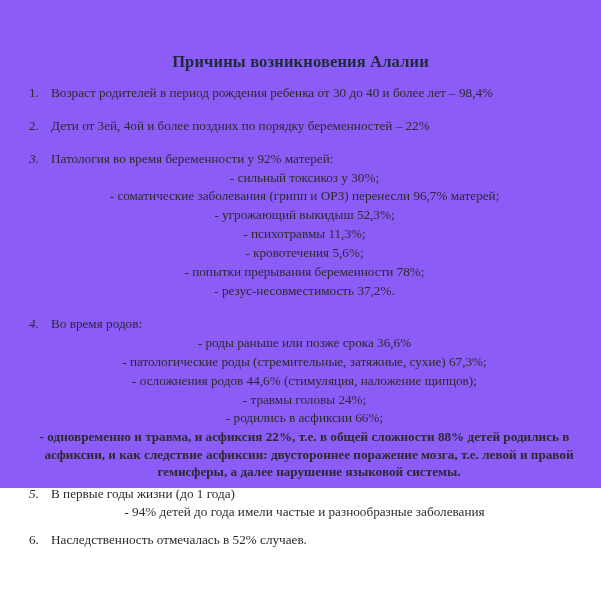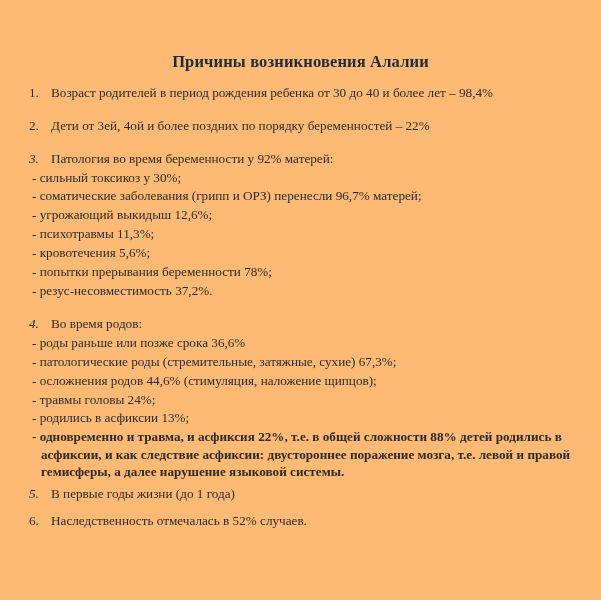--- a/index.html
+++ b/index.html
@@ -12,22 +12,22 @@
     height: 600px;
     background: #ffffff;
     font-family: "Liberation Serif", "DejaVu Serif", serif;
     color: #2b2b2b;
     overflow: hidden;
   }
 
   .page {
     position: relative;
     width: 601px;
-    height: 600px;
-    background: #fdba74;
+    height: 488px;
+    background: #8b5cf6;
     box-sizing: border-box;
   }
 
   .doc-title {
     position: absolute;
     left: 0;
     top: 52px;
     width: 601px;
     text-align: center;
     font-size: 16.5px;
@@ -65,20 +65,21 @@
   .num-text {
     flex: 1 1 auto;
   }
 
   .dash-line {
     font-size: 13.2px;
     line-height: 17.4px;
     color: #2b2b2b;
     text-indent: 0;
     padding-left: 3px;
+    text-align: center;
   }
   .dash-line.wrapped {
     padding-left: 12px;
     text-indent: -9px;
     font-weight: bold;
   }
 
   
   .sp-lg { margin-top: 16px; }
   .sp-md { margin-top: 10px; }
@@ -104,41 +105,42 @@
       <span class="num-marker">2.</span>
       <span class="num-text">Дети от 3ей, 4ой и более поздних по порядку беременностей – 22%</span>
     </div>
 
     <div class="num-line sp-lg">
       <span class="num-marker italic">3.</span>
       <span class="num-text">Патология во время  беременности  у 92% матерей:</span>
     </div>
     <div class="dash-line sp-xs">- сильный токсикоз у 30%;</div>
     <div class="dash-line sp-xs">- соматические заболевания (грипп и ОРЗ) перенесли 96,7% матерей;</div>
-    <div class="dash-line sp-xs">- угрожающий выкидыш 12,6%;</div>
+    <div class="dash-line sp-xs">- угрожающий выкидыш 52,3%;</div>
     <div class="dash-line sp-xs">- психотравмы 11,3%;</div>
     <div class="dash-line sp-xs">- кровотечения 5,6%;</div>
     <div class="dash-line sp-xs">- попытки прерывания беременности 78%;</div>
     <div class="dash-line sp-xs">- резус-несовместимость 37,2%.</div>
 
     <div class="num-line sp-lg">
       <span class="num-marker italic">4.</span>
       <span class="num-text">Во время родов:</span>
     </div>
     <div class="dash-line sp-xs">- роды раньше или позже срока 36,6%</div>
     <div class="dash-line sp-xs">- патологические роды (стремительные, затяжные, сухие) 67,3%;</div>
     <div class="dash-line sp-xs">- осложнения родов 44,6% (стимуляция, наложение щипцов);</div>
     <div class="dash-line sp-xs">- травмы головы 24%;</div>
-    <div class="dash-line sp-xs">- родились в асфиксии 13%;</div>
+    <div class="dash-line sp-xs">- родились в асфиксии 66%;</div>
     <div class="dash-line wrapped sp-xs">- одновременно и травма, и асфиксия 22%, т.е. в общей сложности 88% детей родились в асфиксии, и как следствие асфиксии: двустороннее поражение мозга, т.е. левой и правой гемисферы, а далее нарушение языковой системы.</div>
 
     <div class="num-line sp-sm">
       <span class="num-marker italic">5.</span>
       <span class="num-text">В первые годы жизни (до 1 года)</span>
     </div>
+    <div class="dash-line sp-xs">- 94% детей до года имели частые и разнообразные заболевания</div>
 
     <div class="num-line sp-md">
       <span class="num-marker">6.</span>
       <span class="num-text">Наследственность отмечалась в 52% случаев.</span>
     </div>
 
   </div>
 </div>
 
 </body></html>

